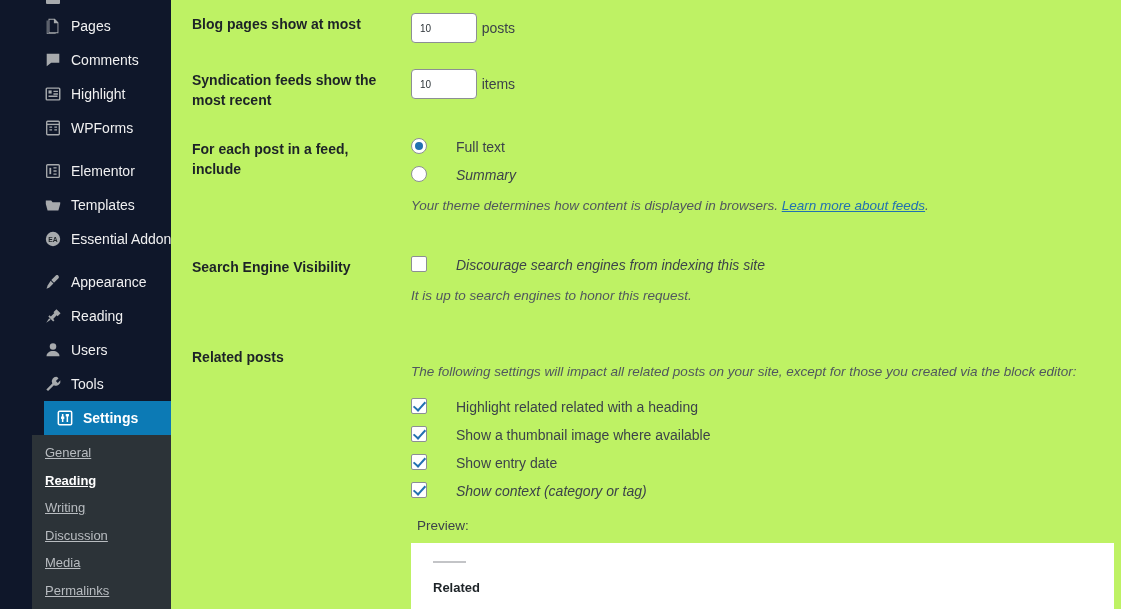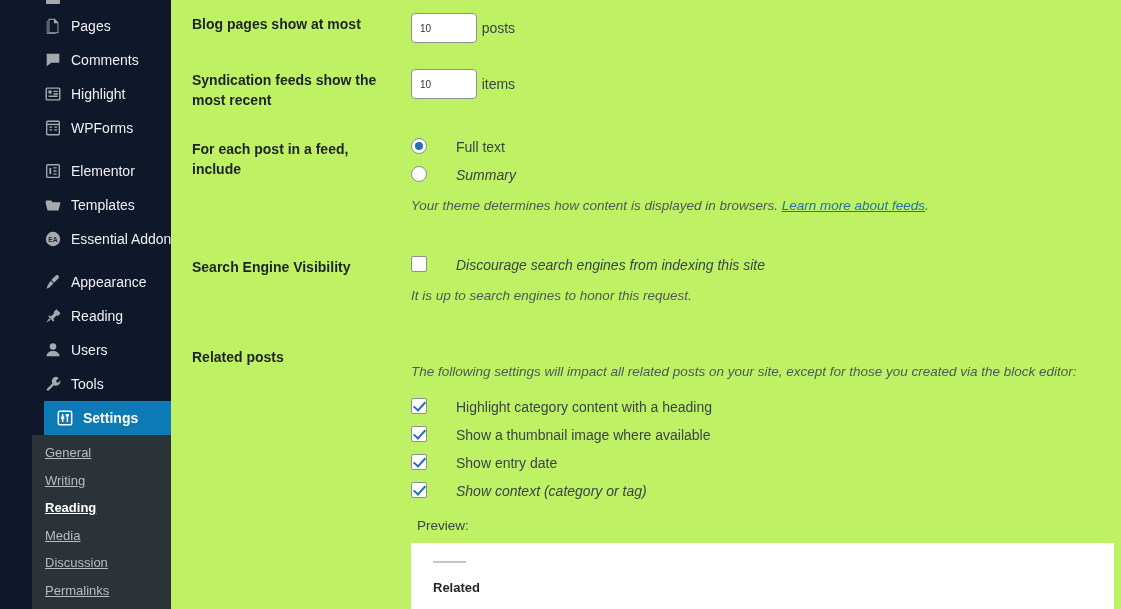--- a/index.html
+++ b/index.html
@@ -417,24 +417,24 @@
               <path d="M7.4 5.5v9M12.6 5.5v9" stroke-width="1.7"></path>
               <rect x="5.6" y="8.4" width="3.6" height="2.6" fill="currentColor" stroke="none"></rect>
               <rect x="10.8" y="5.6" width="3.6" height="2.6" fill="currentColor" stroke="none"></rect>
             </svg>
           </span>
           <span class="mi-label">Settings</span>
         </div>
       </div>
     <div id="submenu-list" class="submenu">
         <a class="submenu-item" href="#">General</a>
+        <a class="submenu-item current" href="#">Reading</a>
         <a class="submenu-item" href="#">Writing</a>
-        <a class="submenu-item current" href="#">Reading</a>
+        <a class="submenu-item" href="#">Discussion</a>
         <a class="submenu-item" href="#">Media</a>
-        <a class="submenu-item" href="#">Discussion</a>
         <a class="submenu-item" href="#">Permalinks</a>
       </div>
   </nav>
 
   <main class="content">
     <div class="form-table">
 
       <div class="form-row">
         <div class="row-label">Blog pages show at most</div>
         <div class="row-field">
@@ -484,21 +484,21 @@
 
       <div class="form-row">
         <div class="row-label">Related posts</div>
         <div class="row-field">
 
           <p class="intro-desc">The following settings will impact all related posts on your site, except for those you created via the block editor:</p>
 
           <div id="related-options">
               <label class="choice-line">
                 <span class="checkbox checked"></span>
-                <span class="choice-label">Highlight category content with a heading</span>
+                <span class="choice-label">Highlight related related with a heading</span>
               </label>
               <label class="choice-line">
                 <span class="checkbox checked"></span>
                 <span class="choice-label">Show a thumbnail image where available</span>
               </label>
               <label class="choice-line">
                 <span class="checkbox checked"></span>
                 <span class="choice-label">Show entry date</span>
               </label>
               <label class="choice-line">

